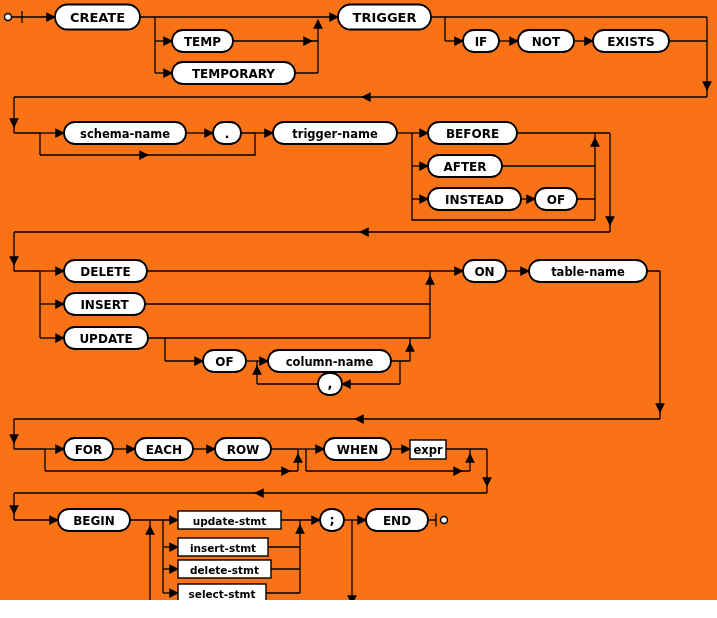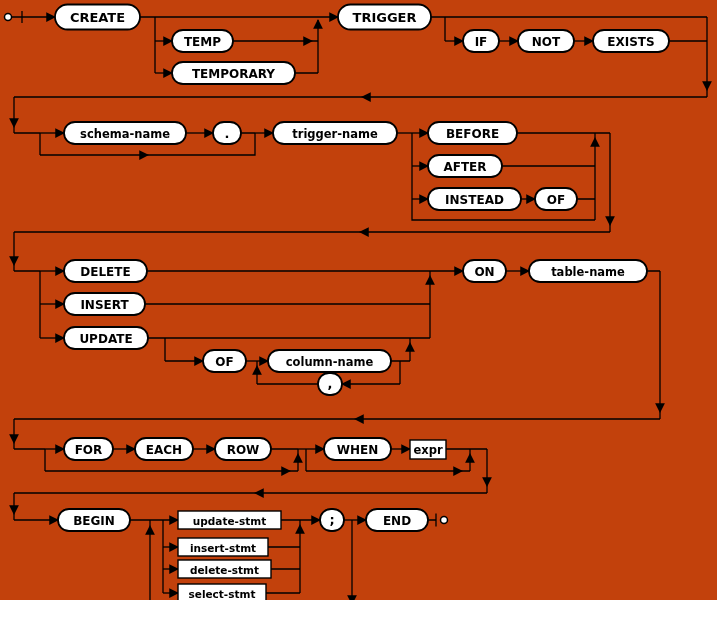--- a/index.html
+++ b/index.html
@@ -1,16 +1,16 @@
 <!DOCTYPE html>
 <html><head>
 <meta charset="utf-8">
 <style>
   html,body{margin:0;padding:0;background:#ffffff;}
-  .stage{position:relative;width:717px;height:600px;background:#c2410c;overflow:hidden;}
+  .stage{position:relative;width:717px;height:600px;background:#f97316;overflow:hidden;}
   svg{display:block;}
   .wire{stroke:#000;stroke-width:1.3;fill:none;}
   .term{stroke:#000;stroke-width:1.5;fill:#fff;}
   .bub{fill:#fff;stroke:#000;stroke-width:1.8;}
   .box{fill:#fff;stroke:#000;stroke-width:1.4;}
   text{font-family:"DejaVu Sans","Liberation Sans",sans-serif;font-weight:bold;fill:#000;
        text-anchor:middle;dominant-baseline:central;}
   .t13{font-size:13px;}
   .t12{font-size:12px;}
   .t11{font-size:11.5px;}

